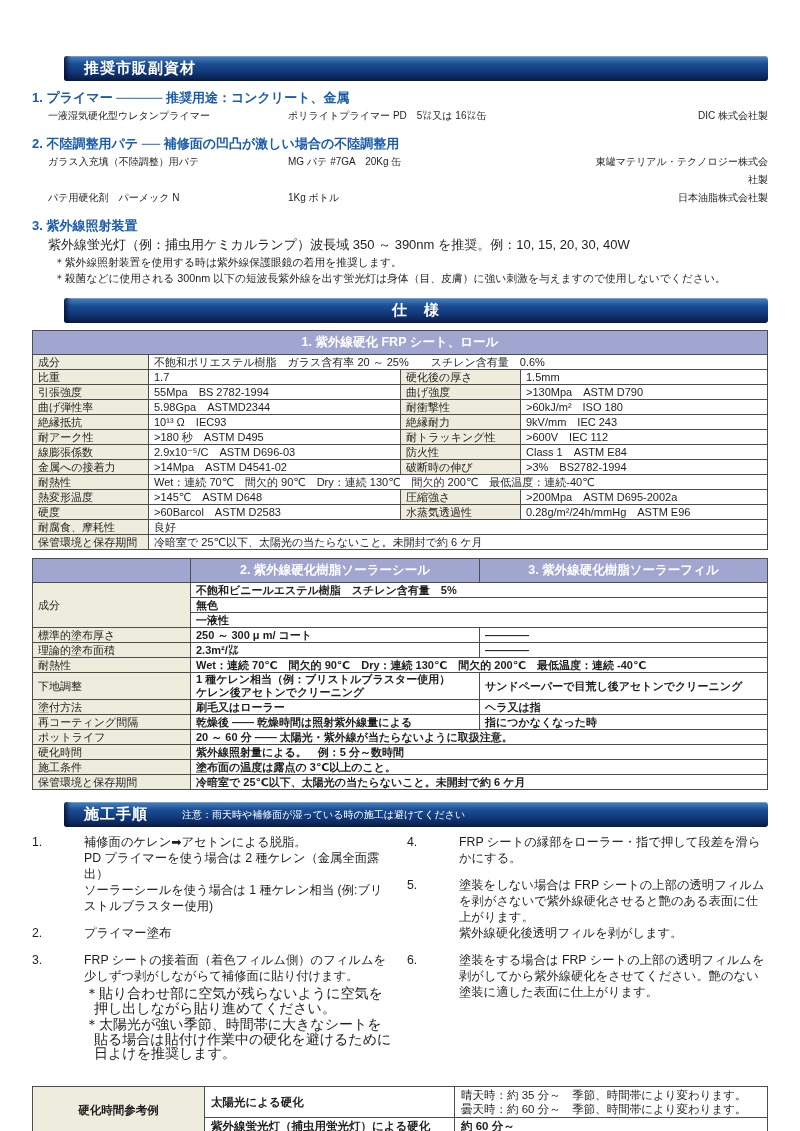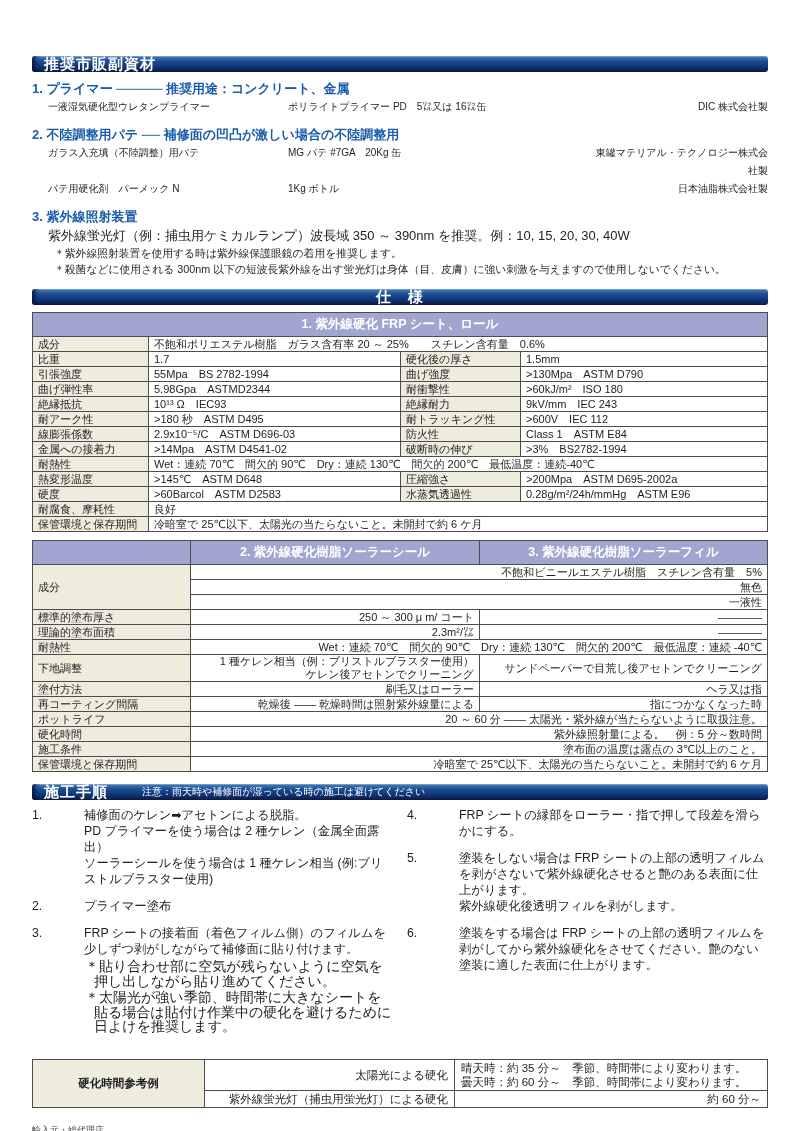--- a/index.html
+++ b/index.html
@@ -5,44 +5,44 @@
   :root{
     --bar-top:#4d88c6; --bar-mid:#1d4f94; --bar-dark:#0a1c44;
     --lav:#a1a6d0; --beige:#edecdd; --blue:#1a5cab;
     --bd:#4d4d4d; --ink:#1e1e1e;
   }
   *{box-sizing:border-box; margin:0; padding:0;}
   html,body{width:800px; height:1131px; overflow:hidden; background:#fff;}
   body{font-family:"Liberation Sans","DejaVu Sans",sans-serif; color:var(--ink);}
   .page{padding:56px 32px 0 32px;}
 
-  .bar{height:16px; display:flex; align-items:center; margin-bottom:7px;
+  .bar{height:25px; display:flex; align-items:center; margin-bottom:7px;
     background:linear-gradient(180deg,var(--bar-top) 0%,var(--bar-mid) 30%,#123a7d 60%,var(--bar-dark) 100%);
     border-radius:3px; box-shadow:inset 5px 0 4px -2px rgba(5,15,50,.85), inset 0 1px 0 rgba(255,255,255,.35);
-    color:#fff; padding:0 12px;}
+    color:#fff; padding:0 20px;margin-left:32px;}
   .bar-title{font-size:15px; font-weight:bold; letter-spacing:1px;}
   .bar-note{font-size:10px; margin-left:34px; font-weight:normal;}
 
   
   .ritem{margin-bottom:9px;}
   .rhead{color:var(--blue); font-weight:bold; font-size:13px; line-height:19px;}
   .rrow{display:flex; padding-left:16px; font-size:10px; line-height:18px;}
   .rname{width:240px;}
   .rspec{width:300px;}
   .rmaker{flex:1; text-align:right;}
   .rline{padding-left:16px; font-size:13px; line-height:19px;}
   .rnote{padding-left:22px; font-size:10.8px; line-height:16px;}
 
   
   table{border-collapse:collapse; width:100%; table-layout:fixed;}
   .spec-table{font-size:11px; margin-bottom:8px;}
   .spec-table th,.spec-table td{border:1px solid var(--bd); padding:0 5px; height:15px; line-height:13px; vertical-align:middle;}
   .thead{background:var(--lav); color:#fff; font-weight:bold; font-size:12.5px; text-align:center; height:24px !important;margin-left:6px;}
   .lb{background:var(--beige); text-align:left; font-weight:normal;}
-  .ct{text-align:right;}
+  .ct{text-align:left;font-weight:bold;}
   .two-line{line-height:13px; padding:2px 5px;}
 
   
   .steps{display:flex; gap:14px; font-size:12.3px; line-height:16px; margin-top:4px;}
   .scol{flex:1;}
   .step{display:flex; margin-bottom:11px;}
   .snum{width:20px; flex:none;}
   .sbody{flex:1;margin-left:32px;}
   .snote{font-size:14px; line-height:14.5px; padding-left:10px; text-indent:-9px; margin-top:2px;}
 

